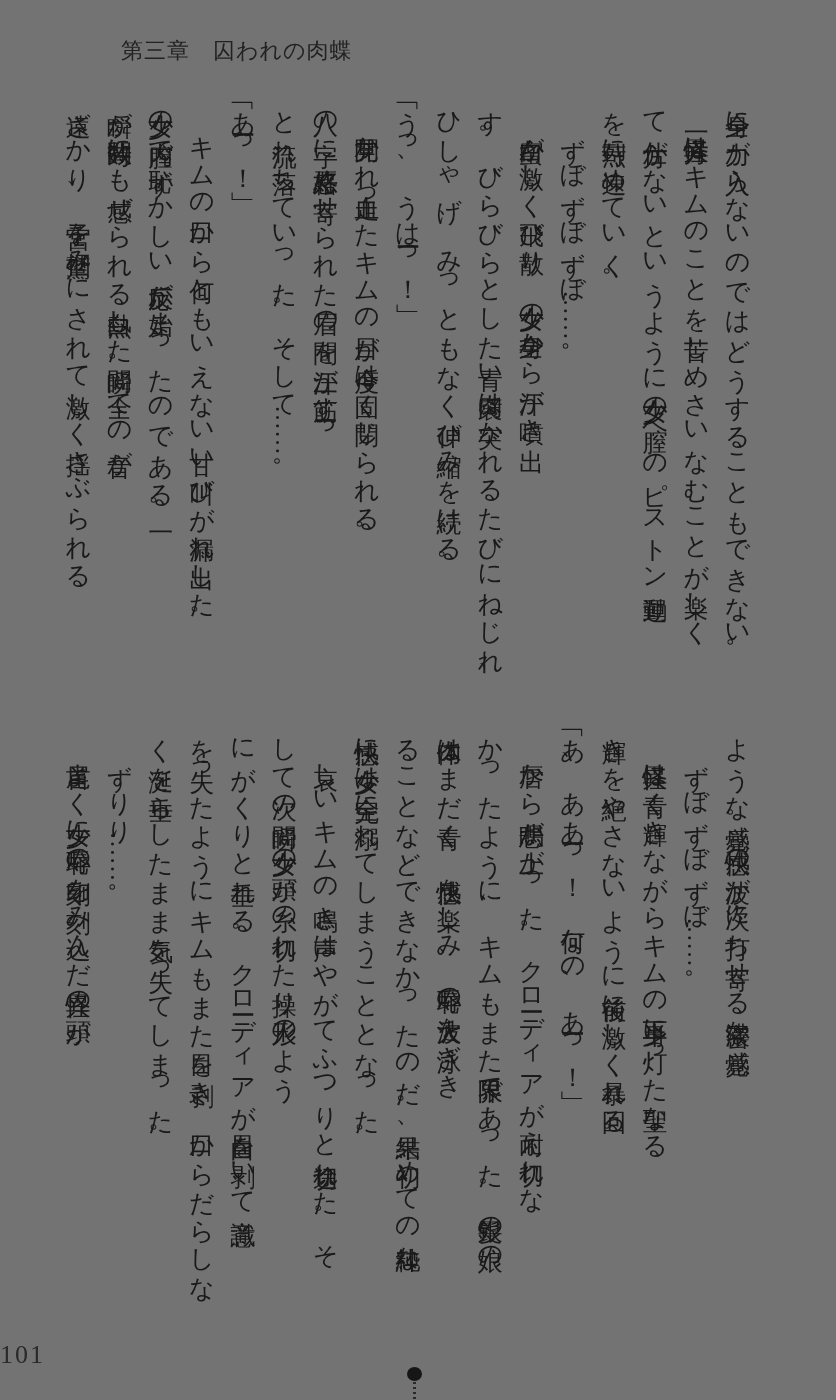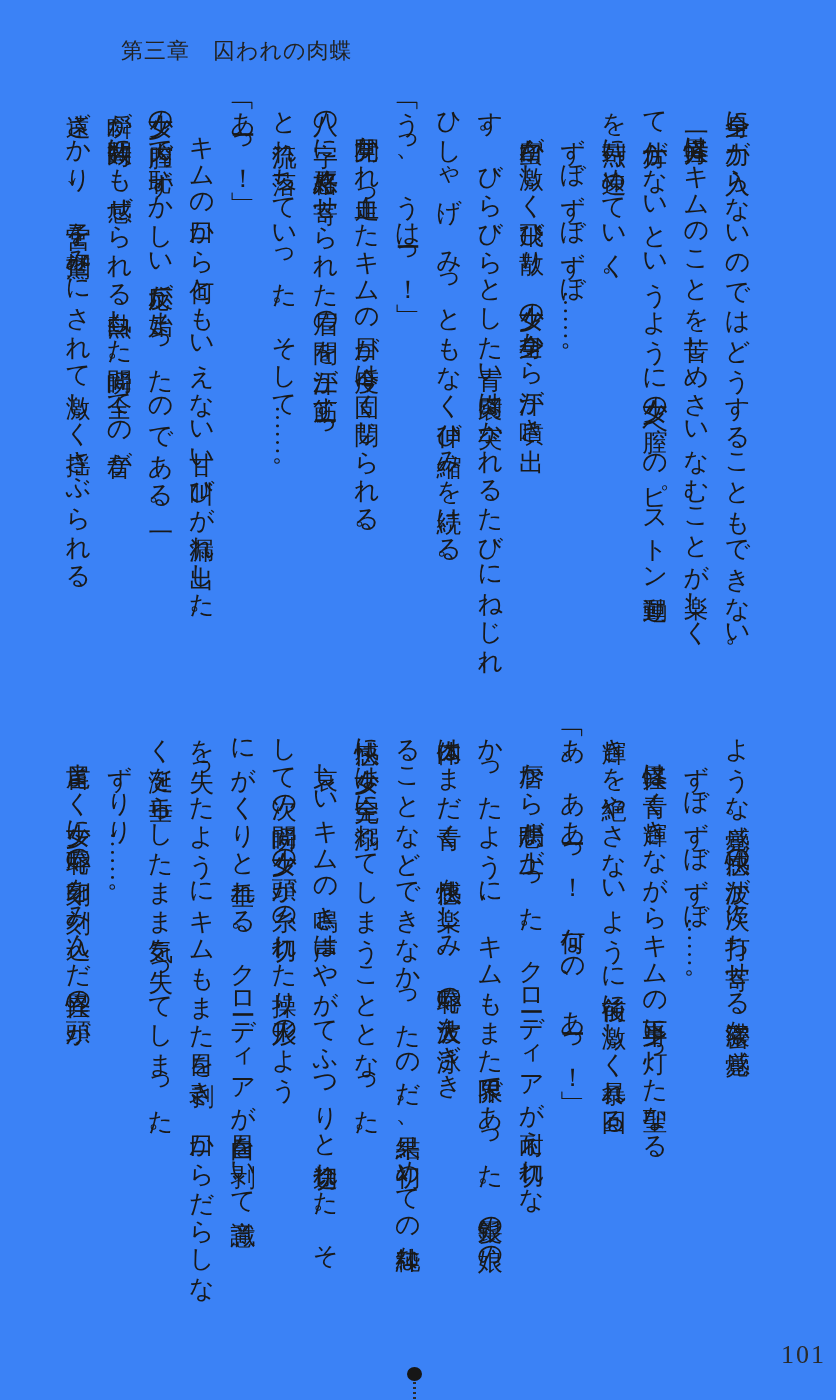--- a/index.html
+++ b/index.html
@@ -1,19 +1,19 @@
 <!DOCTYPE html>
 <html><head>
 <meta charset="utf-8">
 <style>
   html,body{margin:0;padding:0;background:#e8e8e6;}
   .page{
     position:relative;
     width:836px;height:1400px;
-    background:#3b82f6;
+    background:#737373;
     overflow:hidden;
     font-family:"Liberation Serif","DejaVu Serif",serif;
     color:#1b1b1b;
   }
   .chapter-header{
     position:absolute;
     top:36px;left:121px;
     font-size:22px;
     letter-spacing:1px;
     white-space:nowrap;
@@ -31,21 +31,21 @@
     white-space:nowrap;
   }
   .vblock.top{top:94px;height:630px;}
   .vblock.bottom{top:721px;height:632px;}
   .tline{line-height:41.2px;}
   .tline.indent{text-indent:1em;}
   .page-number{
     position:absolute;
     top:1340px;left:0;
     width:826px;
-    text-align:right;
+    text-align:left;
     font-size:26px;
     letter-spacing:2px;
     color:#2a2a2a;
   }
   .ornament{
     position:absolute;
     top:1367px;left:405px;
     width:18px;height:33px;
   }
   .ornament .dot{

